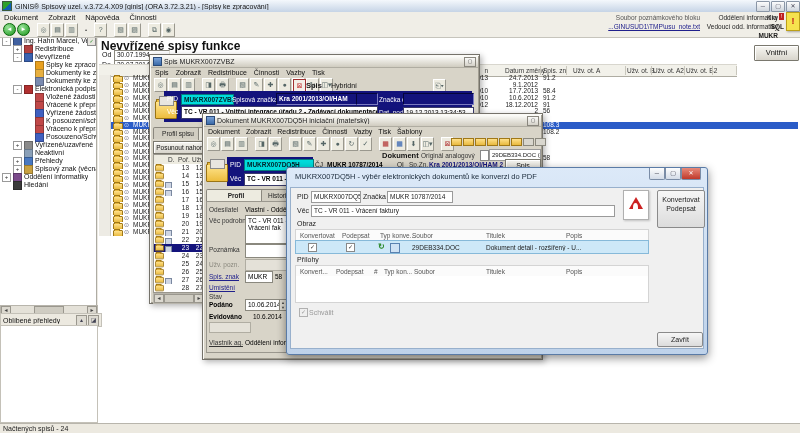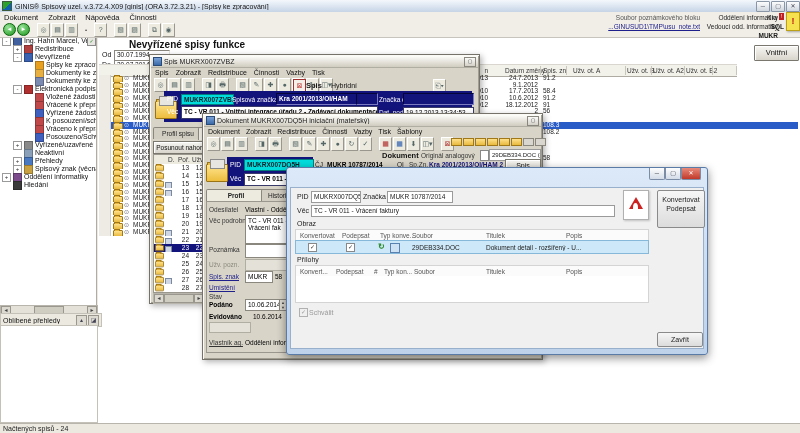--- a/index.html
+++ b/index.html
@@ -1,19 +1,19 @@
 <!DOCTYPE html>
 <html><head>
 <meta charset="utf-8">
 <style>
   html,body{margin:0;padding:0;background:#ece9e2;font-family:"Liberation Sans",sans-serif;}
   #screen{position:relative;width:800px;height:433px;background:#ece9e2;overflow:hidden;
           font-family:"Liberation Sans",sans-serif;color:#111;-webkit-font-smoothing:antialiased;}
   .abs{position:absolute;}
-  .t6{font-size:6px;} .t65{font-size:6.5px;} .t7{font-size:7px;} .t75{font-size:7.5px;} .t8{font-size:10px;margin-left:28px;}
+  .t6{font-size:6px;} .t65{font-size:6.5px;} .t7{font-size:7px;} .t75{font-size:7.5px;} .t8{font-size:12px;}
   .b{font-weight:bold;}
   .nw{white-space:nowrap;overflow:hidden;}
   
   .titlebar{left:0;top:0;width:800px;height:12px;background:linear-gradient(#f4f8fc,#c6d4e6);
             border-bottom:1px solid #9aa8bc;display:flex;align-items:center;padding-left:2px;box-s:border-box;}
   .appico{width:8px;height:8px;background:linear-gradient(135deg,#2ca02c 50%,#1060b0 50%);border:1px solid #3a5a3a;margin-right:3px;flex:none;}
   .capbtn{width:12px;height:9px;background:linear-gradient(#fcfcfc,#cfd6de);border:1px solid #8a96a6;
           font-size:6px;line-height:8px;text-align:center;color:#445;border-radius:1px;}
   .menubar{left:0;top:12px;width:800px;height:10px;background:#f0eee7;border-bottom:1px solid #d6d3ca;
            display:flex;gap:10px;align-items:center;padding-left:4px;font-size:7.5px;}
@@ -632,20 +632,21 @@
     <div class="whtfld" style="left:42px;top:185px;width:33px;height:10px;border-color:#8a887e;">10.06.2014</div>
     <div class="abs" style="left:76px;top:185px;width:6px;height:10px;background:#dedbd2;border:1px solid #8a887e;font-size:4px;line-height:5px;text-align:center;color:#444;">▲<br>▼</div>
     <span class="glabel b" style="left:6px;top:199px;color:#000;">Evidováno</span>
     <span class="glabel" style="left:50px;top:199px;color:#000;">10.6.2014</span>
     <div class="abs" style="left:6px;top:208px;width:40px;height:9px;background:#e4e1d8;border:1px solid #b0ada2;"></div>
     <span class="glabel" style="left:6px;top:225px;text-decoration:underline;">Vlastník ag.</span>
     <span class="glabel nw" style="left:42px;top:225px;width:44px;color:#000;">Oddělení informatiky</span>
   </div>
 
   <div class="w7" style="left:286px;top:167px;width:420px;height:186px;z-index:30;">
+    <span class="w7title">MUKRX007DQ5H - výběr elektronických dokumentů ke konverzi do PDF</span>
     <div class="w7caps">
       <span class="w7b">─</span>
       <span class="w7b">▢</span>
       <span class="w7b close">✕</span>
     </div>
     <div class="w7body" style="width:412px;height:160px;">
       <span class="mlabel" style="left:6px;top:5px;">PID</span>
       <div class="mfld" style="left:20px;top:3px;width:46px;height:10px;">MUKRX007DQ5H</div>
       <span class="mlabel" style="left:72px;top:5px;">Značka</span>
       <div class="mfld" style="left:96px;top:3px;width:62px;height:10px;">MUKR  10787/2014</div>

